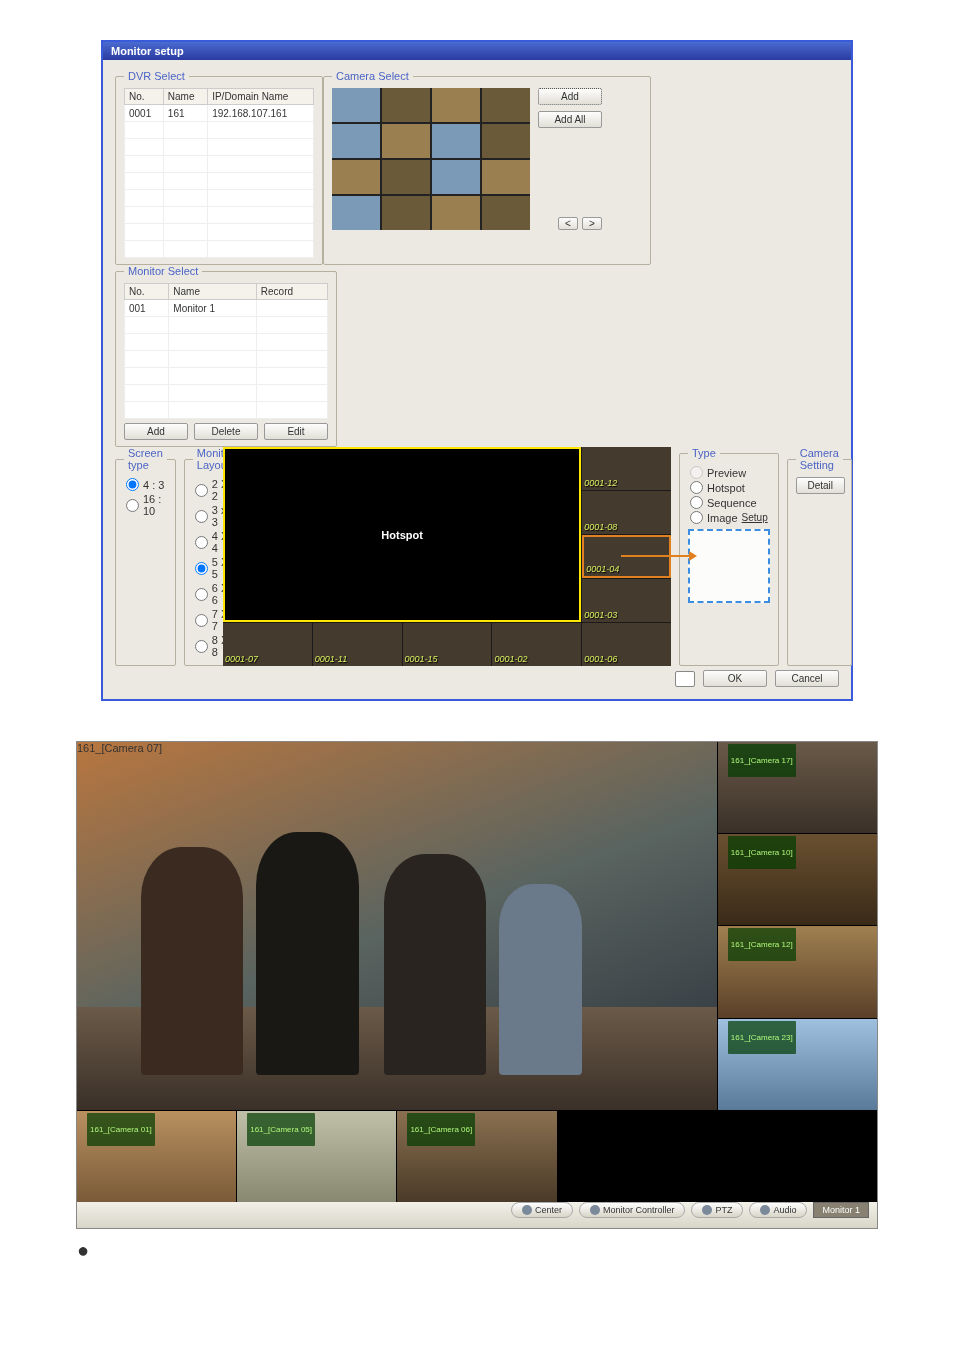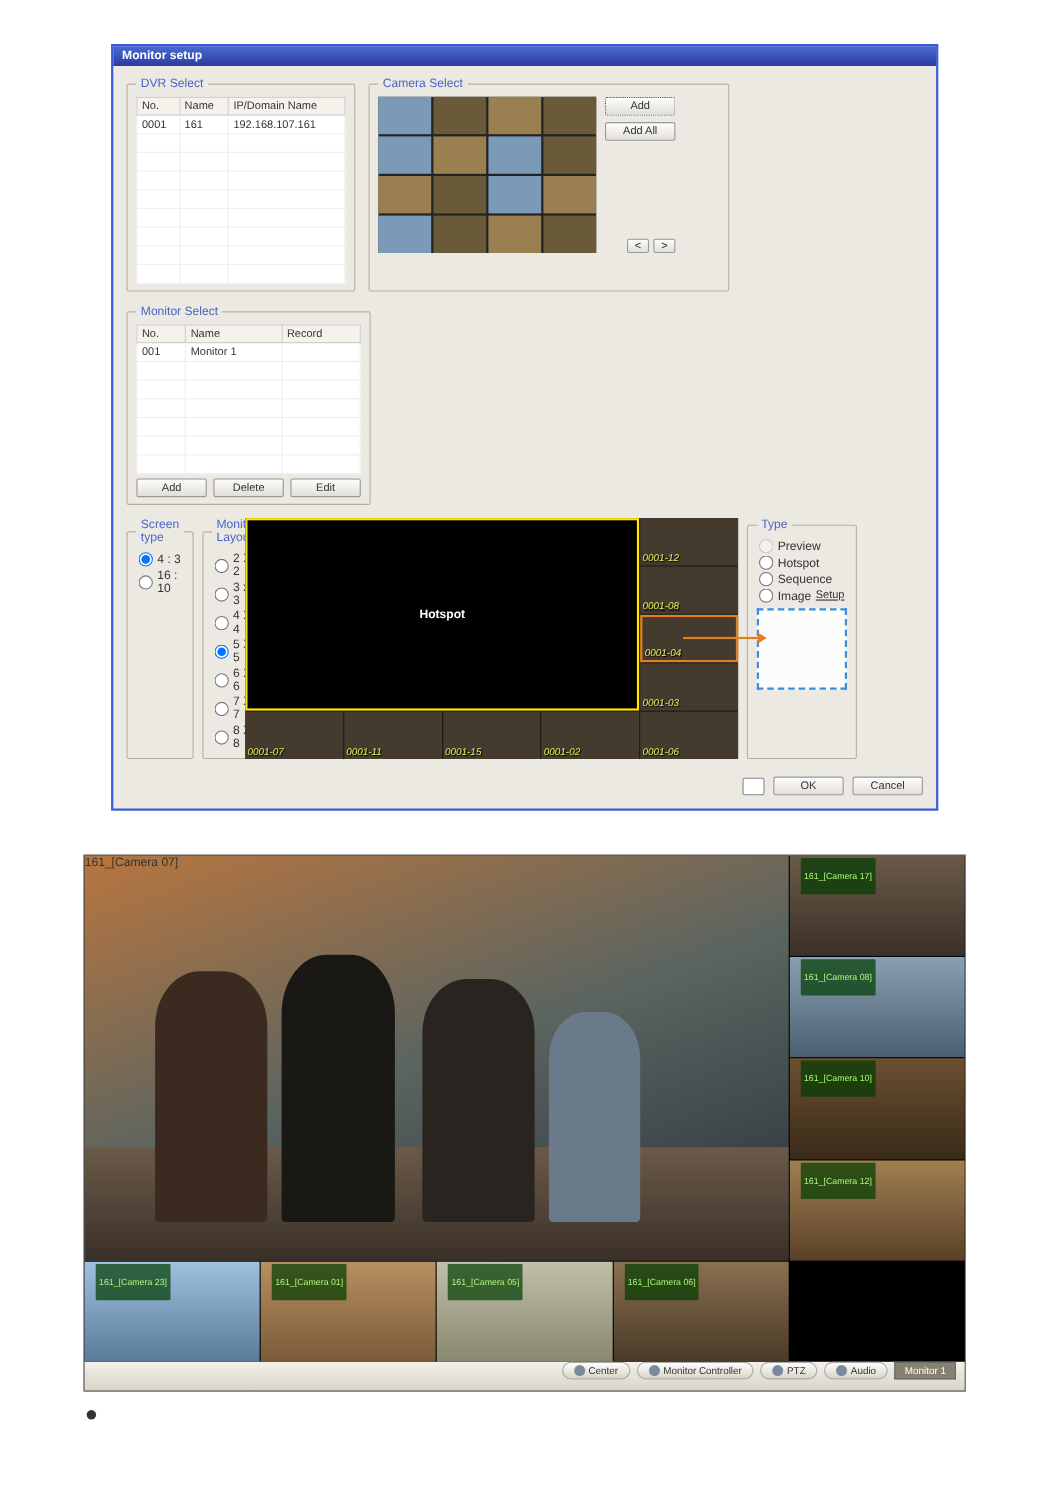--- a/index.html
+++ b/index.html
@@ -1,18 +1,18 @@
 <!DOCTYPE html>
 <html><head>
 <meta charset="utf-8">
 <style>
   body{margin:0;background:#fff;font-family:Tahoma,Arial,sans-serif;font-size:11px;color:#333;padding:40px 60px}
   .window{border:2px solid #3a5bd9;background:#ece9e2;width:748px;margin:0 auto 40px auto}
   .titlebar{background:linear-gradient(#4a6bd1,#2a3ba1);color:#fff;font-weight:bold;padding:3px 8px;font-size:11px}
-  .body{padding:10px 12px 12px 12px;display:flex;flex-wrap:wrap;gap:12px}
+  .body{padding:10px 12px 12px 12px;display:flex;flex-wrap:wrap;gap:0}
   fieldset{border:1px solid #b5b19e;border-radius:2px;padding:6px 8px;margin:0;background:#ece9e2}
   legend{color:#4b64c5;font-size:11px;padding:0 4px}
   .dvr-select{width:190px}
   .cam-select{width:310px}
   .mon-select{width:190px}
   table.list{background:#fff;border:1px solid #bbb;width:100%;border-collapse:collapse;font-size:10px}
   table.list th{background:#f4f2ea;border:1px solid #ccc;padding:2px 4px;font-weight:normal;text-align:left}
   table.list td{border:1px solid #eee;padding:2px 4px;height:12px}
   .btn{background:linear-gradient(#fdfdfd,#e1dfd6);border:1px solid #999;border-radius:2px;padding:2px 0;width:62px;text-align:center;font-size:10px;cursor:pointer;display:inline-block}
   .btn-sm{width:18px;padding:0}
@@ -318,20 +318,24 @@
               <input type="radio" style="">
               <span>Sequence</span>
             </label>
           <label class="radio-item">
               <input type="radio" style="">
               <span>Image</span>
             <span class="link-setup" style="margin-left:auto">Setup</span>
           </label>
           <div class="dash-box"></div>
         </fieldset>
+        <fieldset class="camset">
+          <legend>Camera Setting</legend>
+          <div class="btn" style="width:100%">Detail</div>
+        </fieldset>
       </div>
     </div>
 
     <div class="footer-btns">
       <div class="kbd-icon"></div>
       <div class="btn">OK</div>
       <div class="btn">Cancel</div>
     </div>
 
   </div>
@@ -345,23 +349,20 @@
         <div class="fig fig1"></div>
           <div class="fig fig2"></div>
           <div class="fig fig3"></div>
           <div class="fig fig4"></div>
       </div>
       <span class="tag">161_[Camera 07]</span>
     </div>
     <div class="cell2 c-class">
         <span class="tag">161_[Camera 17]</span>
       </div>
-    <div class="cell2 c-tile">
-        <span class="tag">161_[Camera 08]</span>
-      </div>
     <div class="cell2 c-lock">
         <span class="tag">161_[Camera 10]</span>
       </div>
     <div class="cell2 c-lib">
         <span class="tag">161_[Camera 12]</span>
       </div>
     <div class="cell2 c-blue">
         <span class="tag">161_[Camera 23]</span>
       </div>
     <div class="cell2 c-gym">

